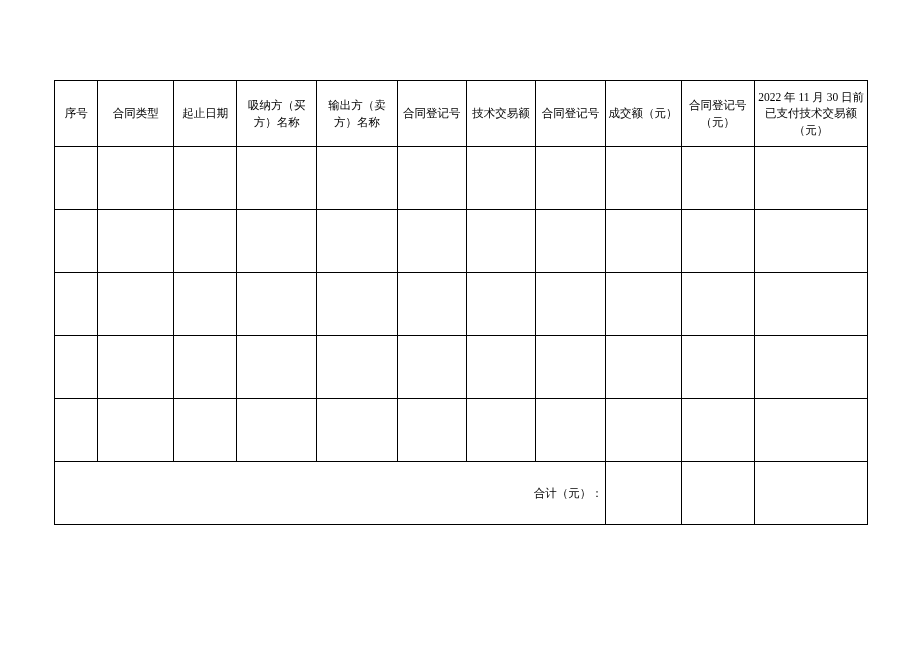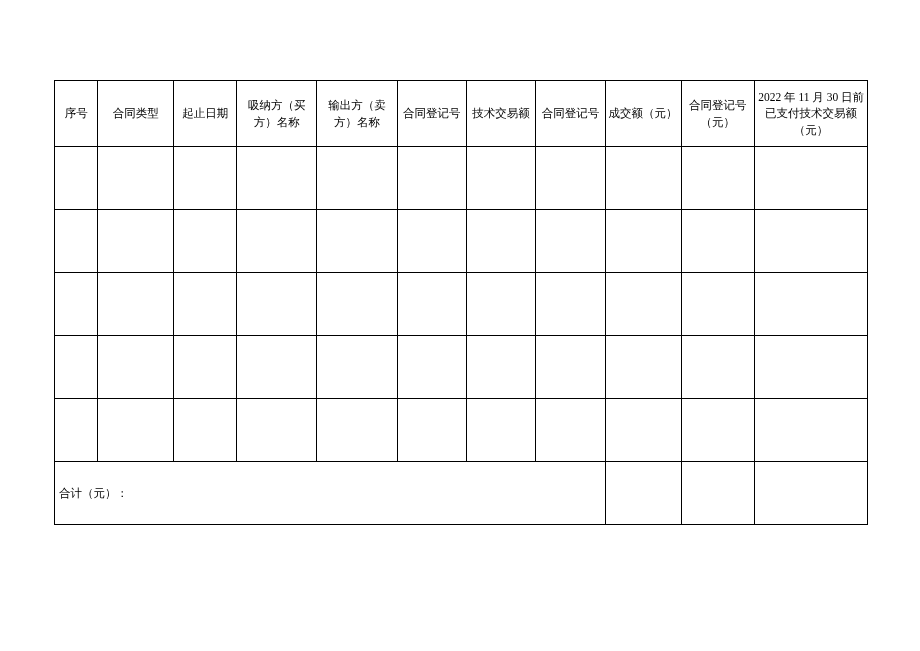--- a/index.html
+++ b/index.html
@@ -42,21 +42,21 @@
     .c2 { width: 58px; }
     .c3 { width: 74px; }
     .c4 { width: 74px; }
     .c5 { width: 64px; }
     .c6 { width: 64px; }
     .c7 { width: 64px; }
     .c8 { width: 70px; }
     .c9 { width: 68px; }
     .c10 { width: 104px; }
     .total-label {
-      text-align: left;
+      text-align: right;
       padding-left: 4px;
     }
   </style>
 </head>
 <body>
 
 <table>
   <colgroup>
     <col class="c0">
       <col class="c1">

